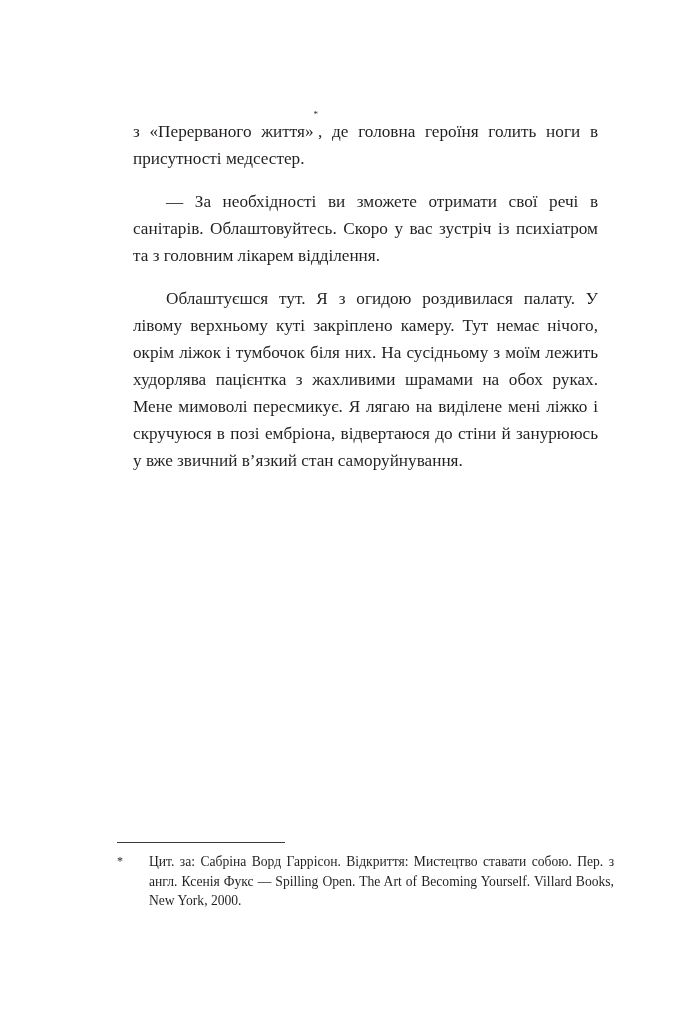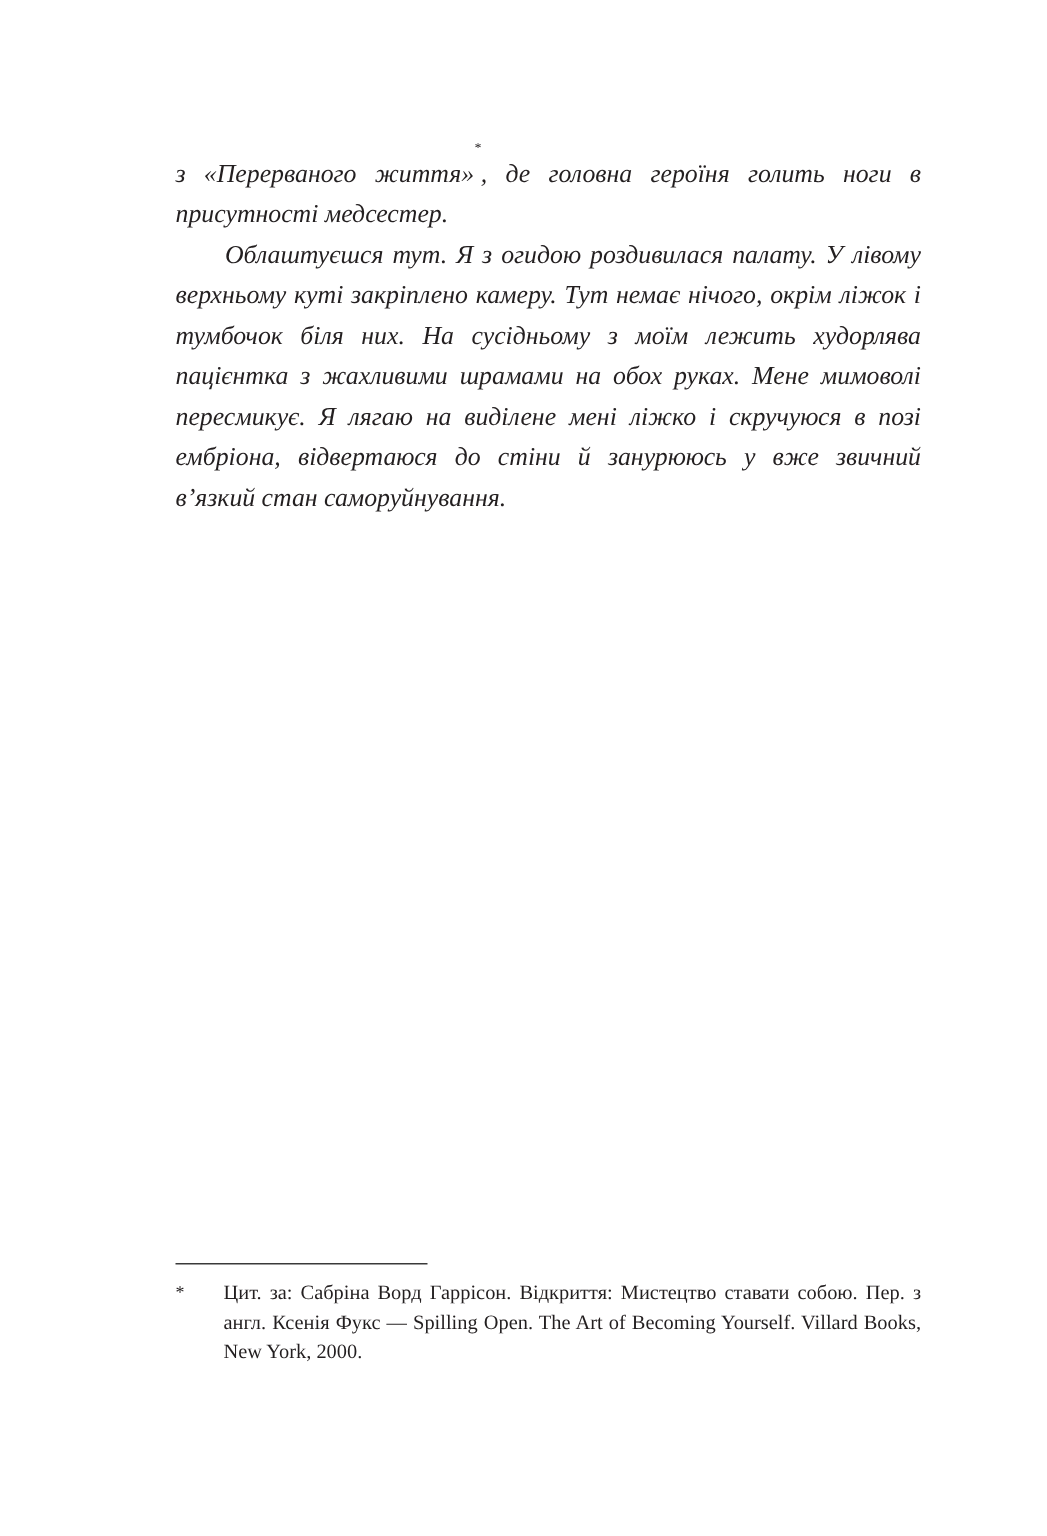--- a/index.html
+++ b/index.html
@@ -15,26 +15,25 @@
       color: #231f20;
       font-family: "Liberation Serif", "DejaVu Serif", serif;
     }
     .page {
       position: absolute;
       left: 117px;
       top: 102px;
       width: 497px;
     }
     .body-text p {
-      margin: 0;
+      margin: 16px;
       font-size: 17.2px;
       line-height: 27px;
       text-align: justify;
       hyphens: manual;
-      font-style: italic;
     }
     .body-text p.indent {
       text-indent: 33px;
     }
     sup.fn-mark {
       font-size: 9px;
       vertical-align: top;
       position: relative;
       top: -4px;
       line-height: 0;
@@ -65,20 +64,21 @@
       top: 0;
       font-size: 12px;
     }
   </style>
 </head>
 <body>
 
 <div class="page">
   <div class="body-text">
     <p><span>з «Перерваного життя»</span><sup class="fn-mark">*</sup><span>, де головна героїня голить ноги в присутності медсестер.</span></p>
+    <p class="indent">— За необхідності ви зможете отримати свої речі в санітарів. Облаштовуйтесь. Скоро у вас зустріч із психіатром та з головним лікарем відділення.</p>
     <p class="indent">Облаштуєшся тут. Я з огидою роздивилася палату. У лівому верхньому куті закріплено камеру. Тут немає нічого, окрім ліжок і тумбочок біля них. На сусідньому з моїм лежить худорлява пацієнтка з жахливими шрамами на обох руках. Мене мимоволі пересмикує. Я лягаю на виділене мені ліжко і скручуюся в позі ембріона, відвертаюся до стіни й занурююсь у вже звичний в’язкий стан саморуйнування.</p>
   </div>
 </div>
 
 <div class="footnotes">
   <div class="footnote-rule"></div>
   <div class="footnote">
     <span class="fn-symbol">*</span>
     <span>Цит. за: Сабріна Ворд Гаррісон. Відкриття: Мистецтво ставати собою. Пер. з англ. Ксенія Фукс — Spilling Open. The Art of Becoming Yourself. Villard Books, New York, 2000.</span>
   </div>

